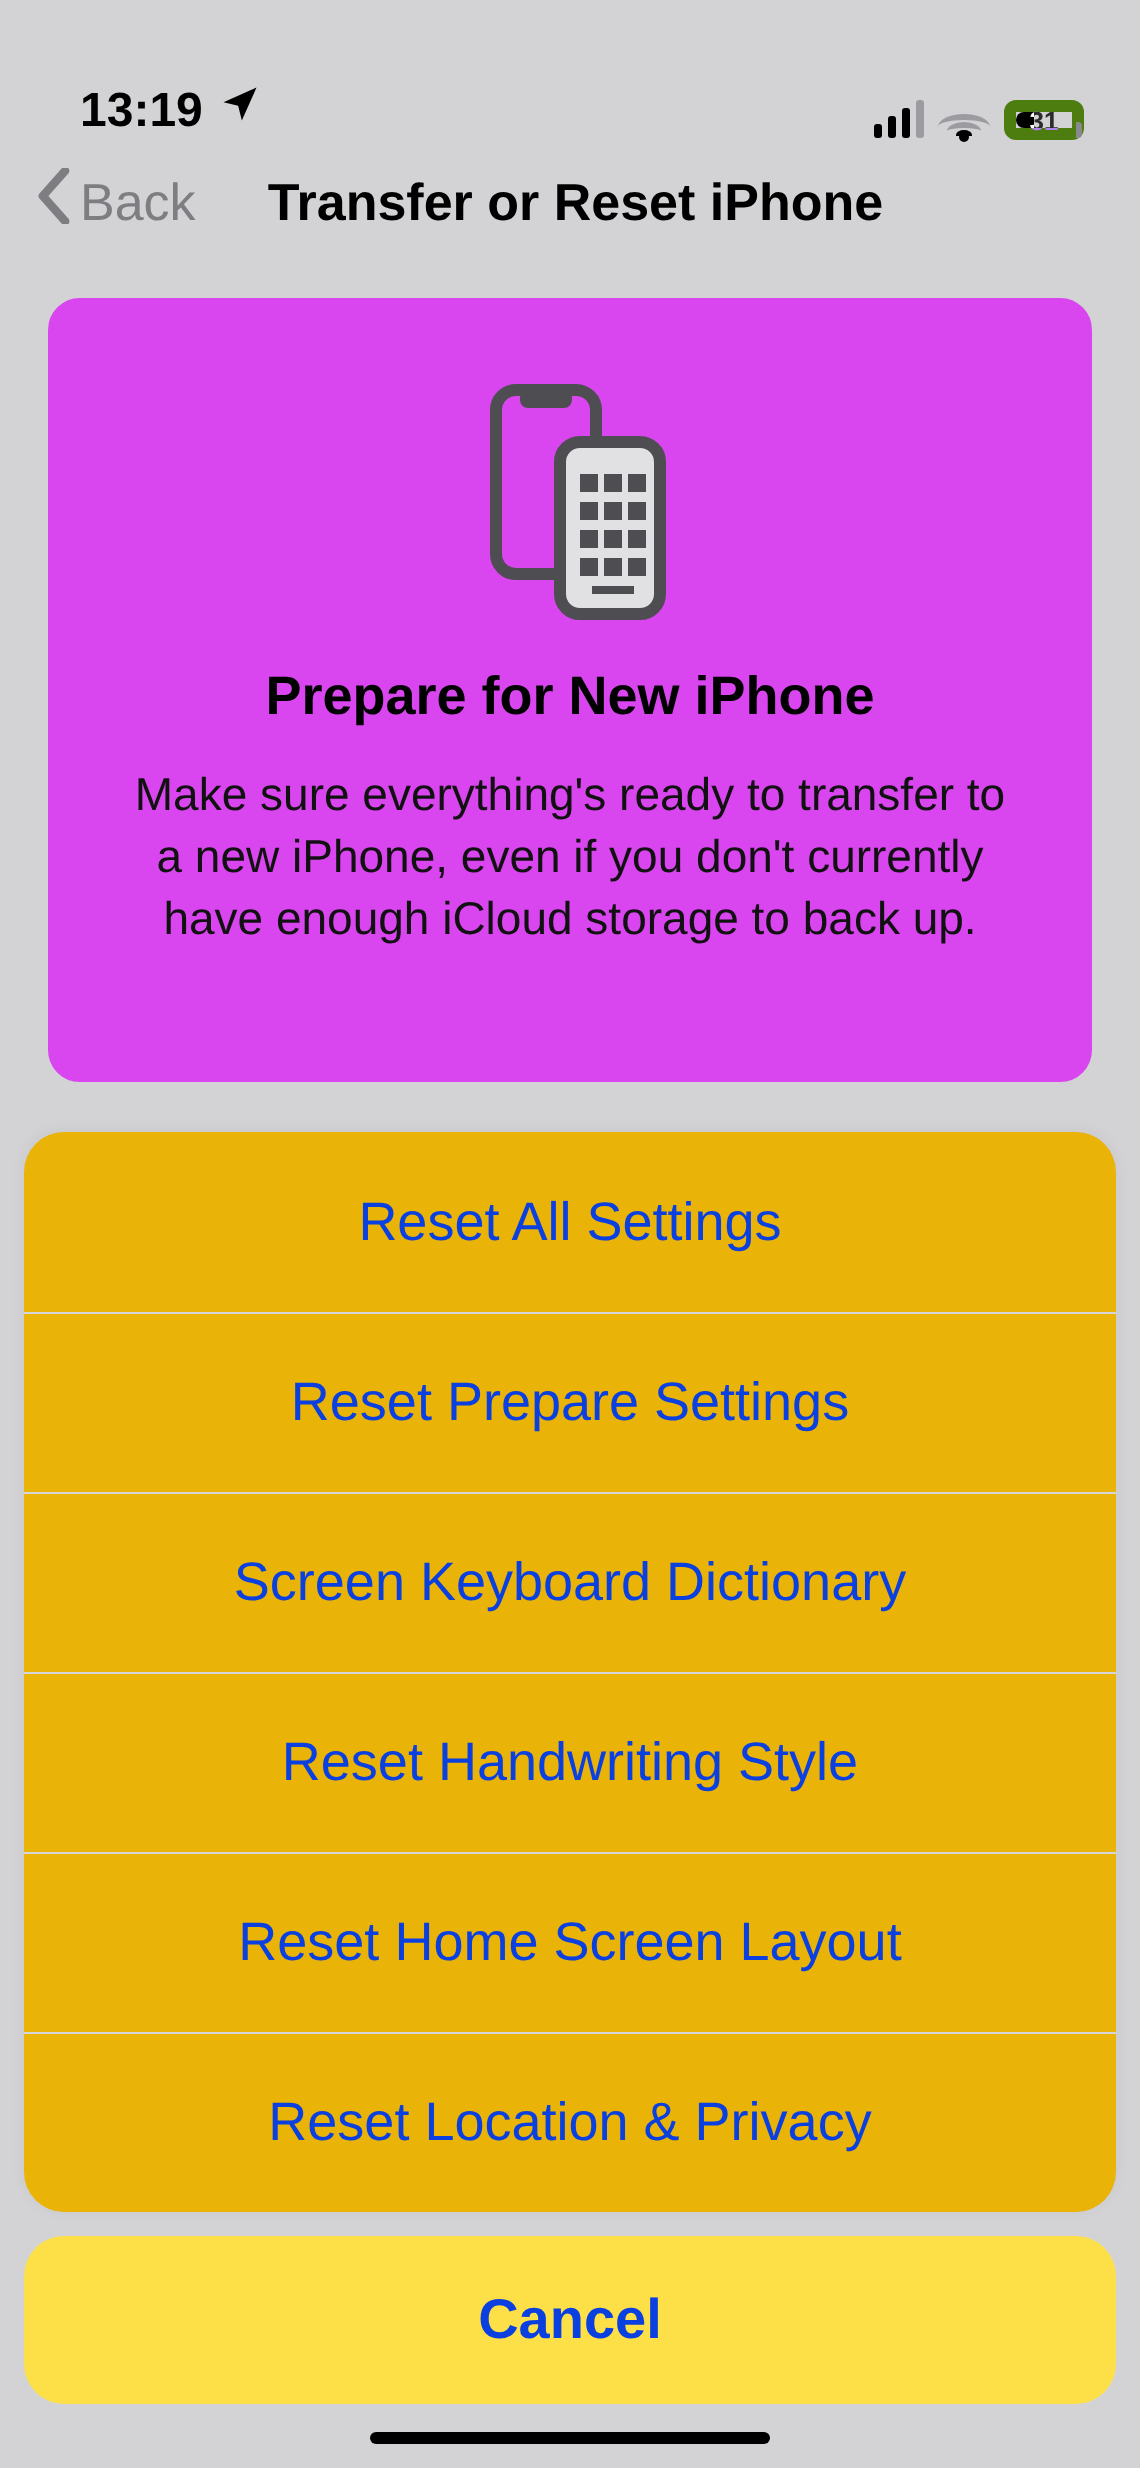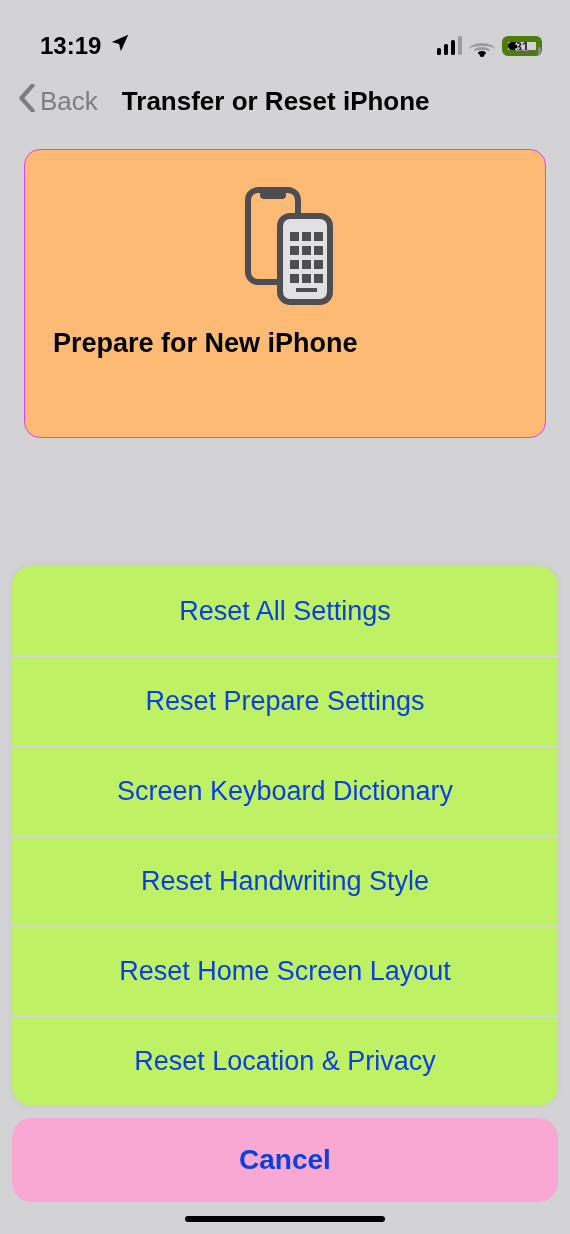--- a/index.html
+++ b/index.html
@@ -8,21 +8,21 @@
     font-family: -apple-system, "Helvetica Neue", Helvetica, Arial, sans-serif;
     background: #d3d3d6;
     position: relative;
     -webkit-font-smoothing: antialiased;
   }
 
   
   .status-bar {
     display: flex;
     justify-content: space-between;
-    align-items: center;
+    align-items: flex-end;
     padding: 22px 28px 0 40px;
     height: 70px;
     font-weight: 600;
     font-size: 24px;
     color: #000;
   }
   .status-left { display: flex; align-items: center; gap: 8px; }
   .status-right { display: flex; align-items: center; gap: 7px; }
 
   .cellular {
@@ -62,40 +62,40 @@
     position:absolute;left:0;top:0;height:100%;width:31%;
     background:#000;border-radius:4px 0 0 4px;
   }
   .battery-label{
     position:absolute;inset:0;display:flex;align-items:center;justify-content:center;
     font-size:13px;font-weight:700;color:#fff;mix-blend-mode:difference;
   }
 
   
   .nav-bar{
-    display:flex;align-items:center;
+    display:flex;align-items:center;gap:12px;
     padding:14px 18px 16px 18px;
   }
   .nav-back{
     display:flex;align-items:center;gap:4px;
     color:#7e7e82;font-size:26px;font-weight:400;
     cursor:pointer;
   }
   .nav-title{
     font-size:26px;font-weight:700;color:#000;margin-left:24px;
   }
 
   
   .card{
     margin:14px 24px 0 24px;
-    background:#fdba74;
-    border:1px solid #d946ef;
+    background:#d946ef;
+    border:6px solid #d946ef;
     border-radius:16px;
     padding:36px 28px 60px 28px;
-    text-align:left;
+    text-align:center;
   }
   .card-icon{margin:0 auto 22px;width:130px;height:120px;}
   .card-title{
     font-size:27px;font-weight:700;color:#000;margin-bottom:18px;
   }
   .card-text{
     font-size:23px;color:#111;line-height:1.35;
   }
 
   
@@ -103,38 +103,38 @@
     position:absolute;left:45px;bottom:140px;
     font-size:24px;color:#213cd6;font-weight:400;
   }
 
   
   .sheet-wrap{
     position:absolute;left:0;right:0;bottom:0;
     padding:0 12px 0 12px;
   }
   .sheet{
-    background:#bef264;
+    background:#eab308;
     border-radius:20px;
     overflow:hidden;
     box-shadow: 0 -1px 8px rgba(0,0,0,0.05);
   }
   .sheet-item{
     height:90px;
     display:flex;align-items:center;justify-content:center;
     font-size:27px;font-weight:400;color:#0b40e0;
     border-top:1px solid #d6d6da;
     cursor:pointer;
   }
   .sheet-item:first-child{border-top:none;}
 
   .cancel-btn{
     margin-top:12px;
     height:84px;
-    background:#f9a8d4;
+    background:#fde047;
     border-radius:20px;
     display:flex;align-items:center;justify-content:center;
     font-size:28px;font-weight:600;color:#0b40e0;
     cursor:pointer;
   }
 
   
   .home-indicator{
     margin:14px auto 12px;
     width:200px;height:6px;border-radius:3px;background:#000;
@@ -201,20 +201,21 @@
         <rect x="82" y="74" width="9" height="9"></rect>
         <rect x="94" y="74" width="9" height="9"></rect>
         <rect x="70" y="88" width="9" height="9"></rect>
         <rect x="82" y="88" width="9" height="9"></rect>
         <rect x="94" y="88" width="9" height="9"></rect>
         <rect x="76" y="102" width="21" height="4"></rect>
       </g>
     </svg>
   </div>
   <div class="card-title">Prepare for New iPhone</div>
+  <div class="card-text">Make sure everything's ready to transfer to a new iPhone, even if you don't currently have enough iCloud storage to back up.</div>
 </div>
 
 <div class="peek-row">Reset</div>
 
 <div class="sheet-wrap">
   <div class="sheet">
     <div class="sheet-item">Reset All Settings</div>
     <div class="sheet-item">Reset Prepare Settings</div>
     <div class="sheet-item">Screen Keyboard Dictionary</div>
     <div class="sheet-item">Reset Handwriting Style</div>

